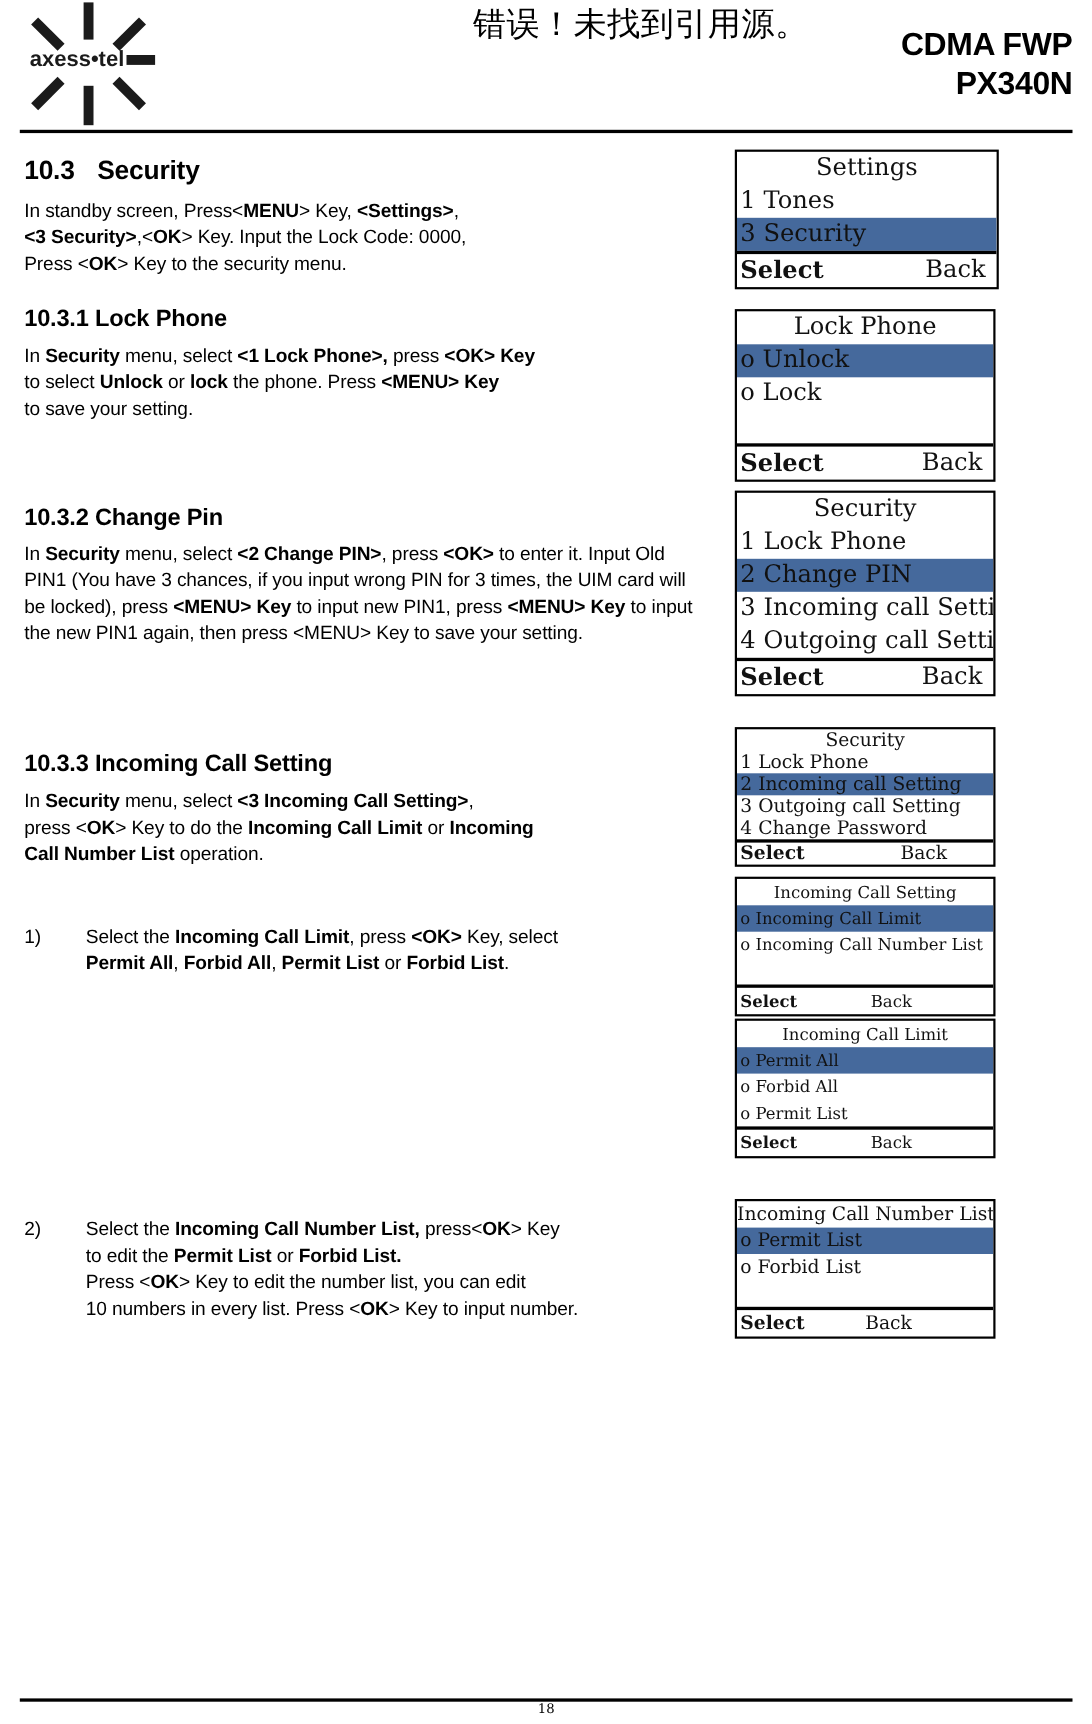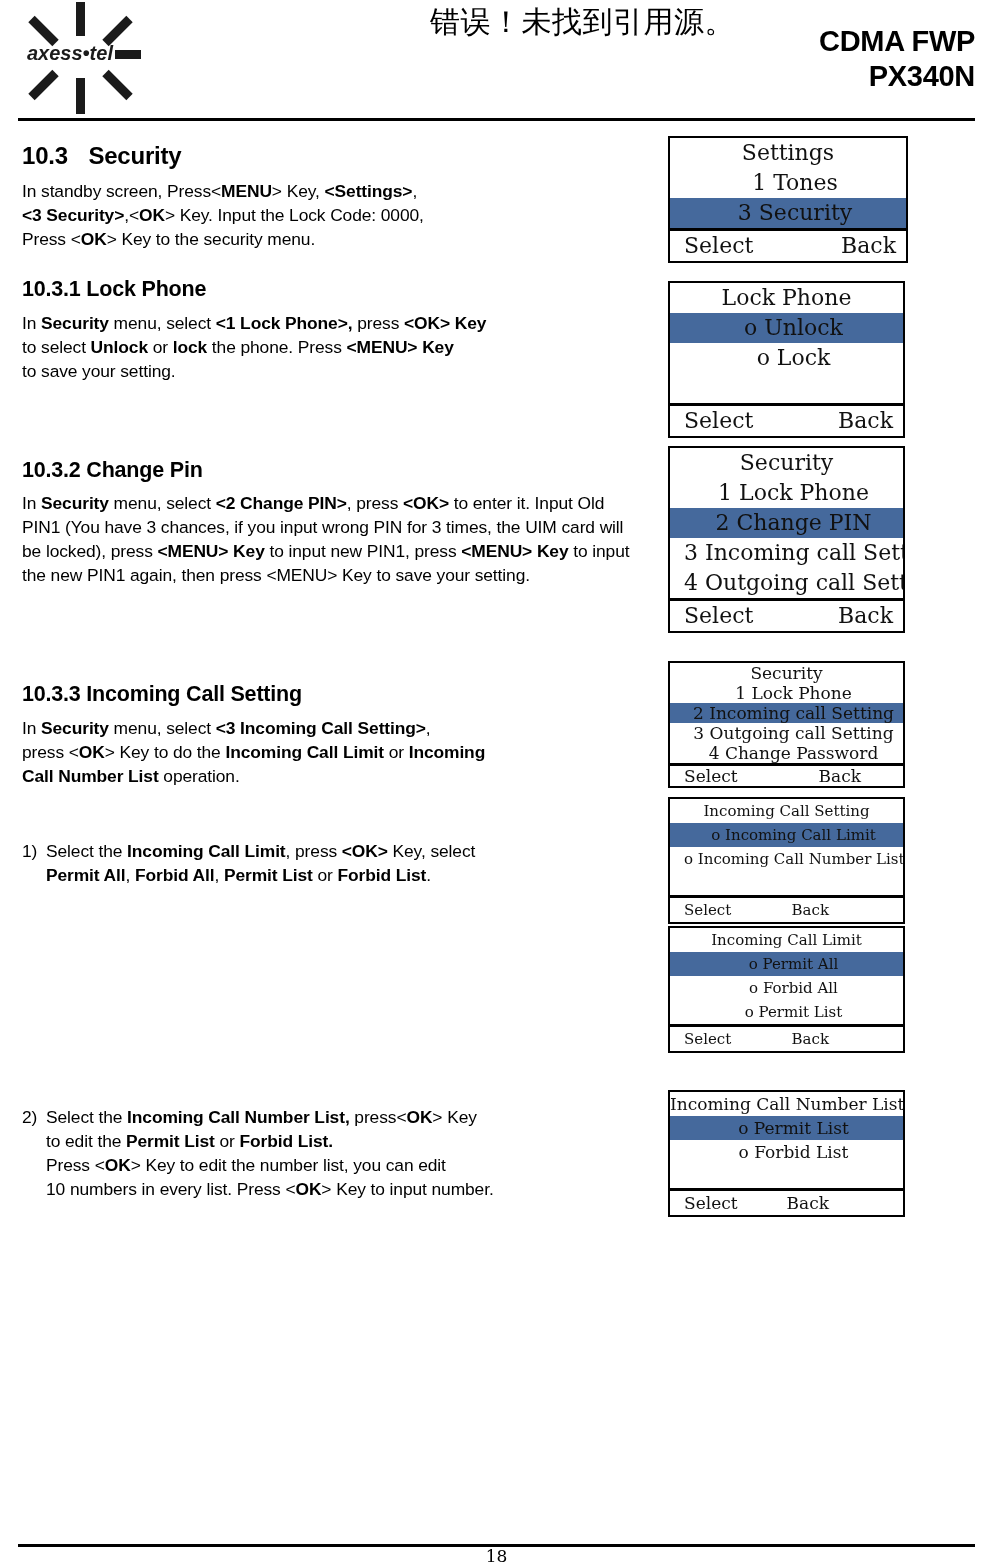--- a/index.html
+++ b/index.html
@@ -18,21 +18,21 @@
 
   
   #header {
     position: absolute;
     left: 0; top: 0;
     width: 993px; height: 122px;
   }
   #logo-block {
     position: absolute;
     left: 22px; top: 2px;
-    width: 160px; height: 112px; font-style: italic;
+    width: 160px; height: 112px;
   }
   #logo-svg { display: block; }
   #header-ref-error {
     position: absolute;
     left: 430px; top: 2px;
     font-family: "DejaVu Sans", sans-serif;
     font-size: 30px;
     letter-spacing: 0.5px;
     white-space: nowrap;
   }
@@ -87,60 +87,59 @@
     line-height: 1.37;
     letter-spacing: -0.1px;
   }
   .listitem .marker {
     position: absolute;
     left: 0; top: 0;
     width: 40px;
   }
   .listitem .listbody {
     display: block;
-    margin-left: 24px;
+    margin-left: 56px;
   }
 
   
   .screen {
     position: absolute;
     box-sizing: border-box;
     border: 2px solid #000;
     background: #ffffff;
     font-family: "DejaVu Serif", serif;
     color: #111;
     overflow: hidden;
   }
   .screen .row {
     box-sizing: border-box;
     white-space: pre;
-    padding-left: 14px;
+    padding-left: 3px;
     overflow: hidden;
-    text-align: center;
   }
   .screen .row.title {
     text-align: center;
     padding-left: 0;
   }
   .screen .row.hl {
     background: #45699c;
     color: #111;
   }
   .screen .footsep {
     height: 3px;
     background: #000;
   }
   .screen .footer {
     box-sizing: border-box;
     position: relative;
     white-space: pre;
   }
   .screen .footer .sel {
     position: absolute;
-    left: 14px; top: 0;
+    left: 3px; top: 0; font-weight: bold;
   }
   .screen .footer .back {
     position: absolute;
     top: 0;
   }
 
   
   .sz-a .row, .sz-a .footer { font-size: 22px; line-height: 30px; height: 30px; }
   .sz-a .footer .back { right: 10px; }
   
@@ -159,21 +158,21 @@
     left: 18px; top: 1544px;
     width: 957px; height: 3px;
     background: #000;
   }
   #page-number {
     position: absolute;
     left: 0; top: 1546px;
     width: 993px;
     text-align: center;
     font-family: "DejaVu Serif", serif;
-    font-size: 17px;
+    font-size: 12px;
   }
 </style>
 </head>
 <body>
 
 <div id="header">
 
   <div id="logo-block">
     <svg id="logo-svg" width="160" height="112" viewBox="0 0 160 112" aria-hidden="true">
       <g fill="#1b1b1b">

